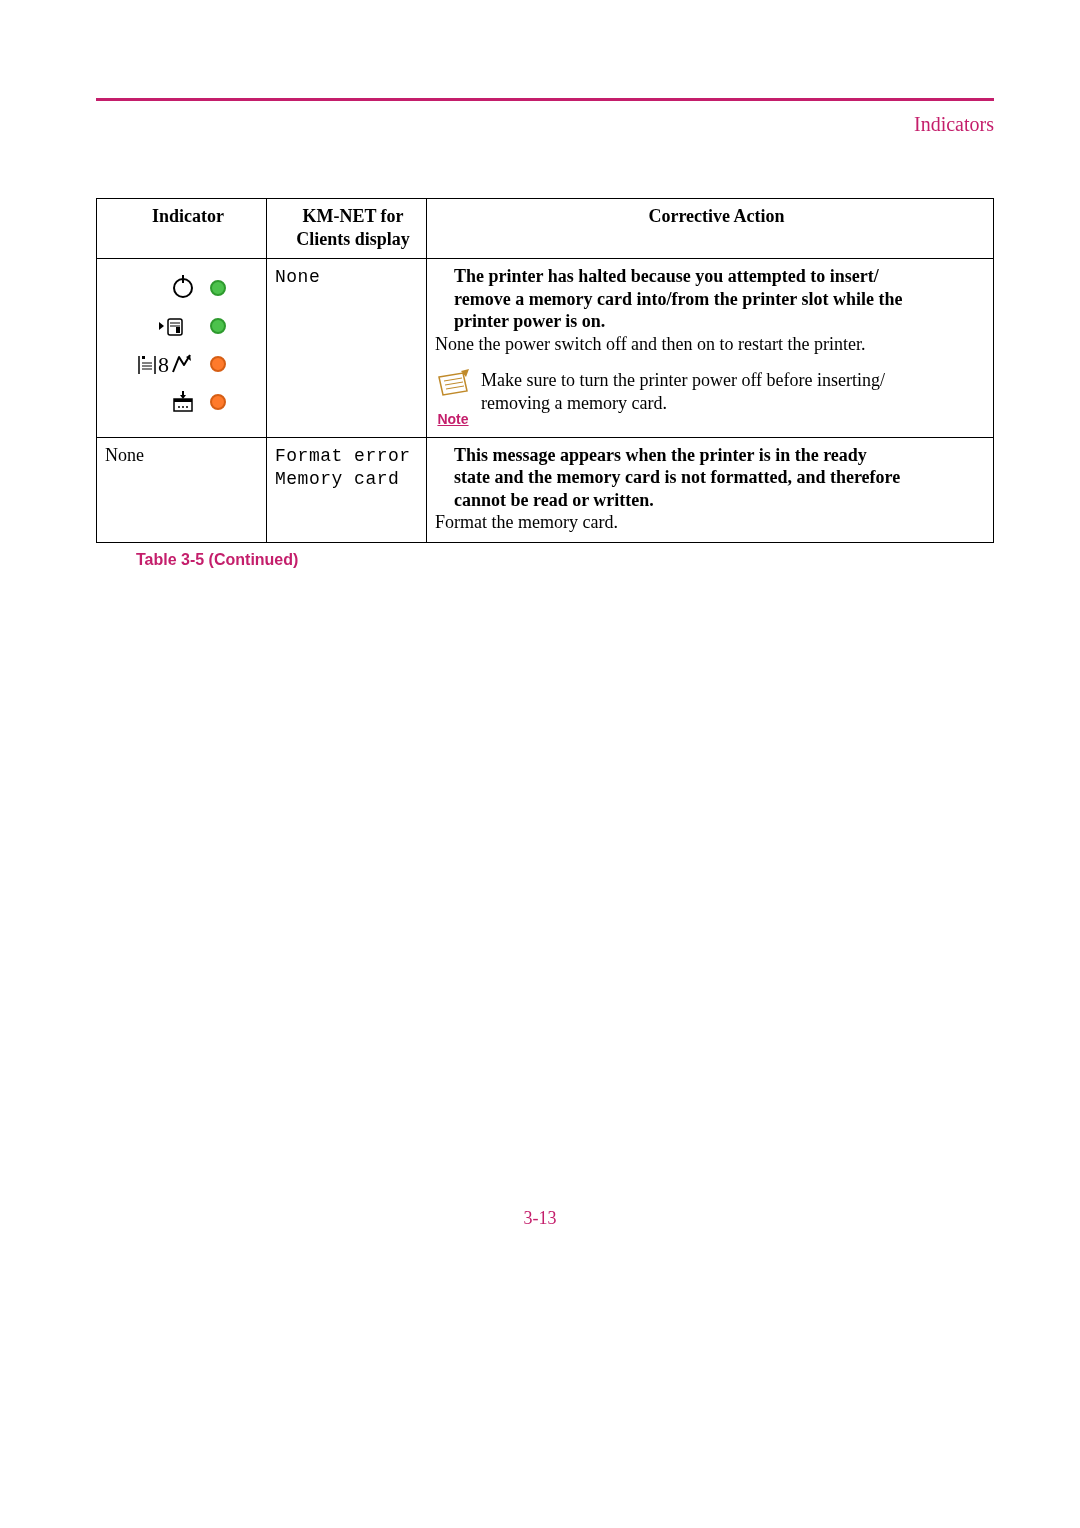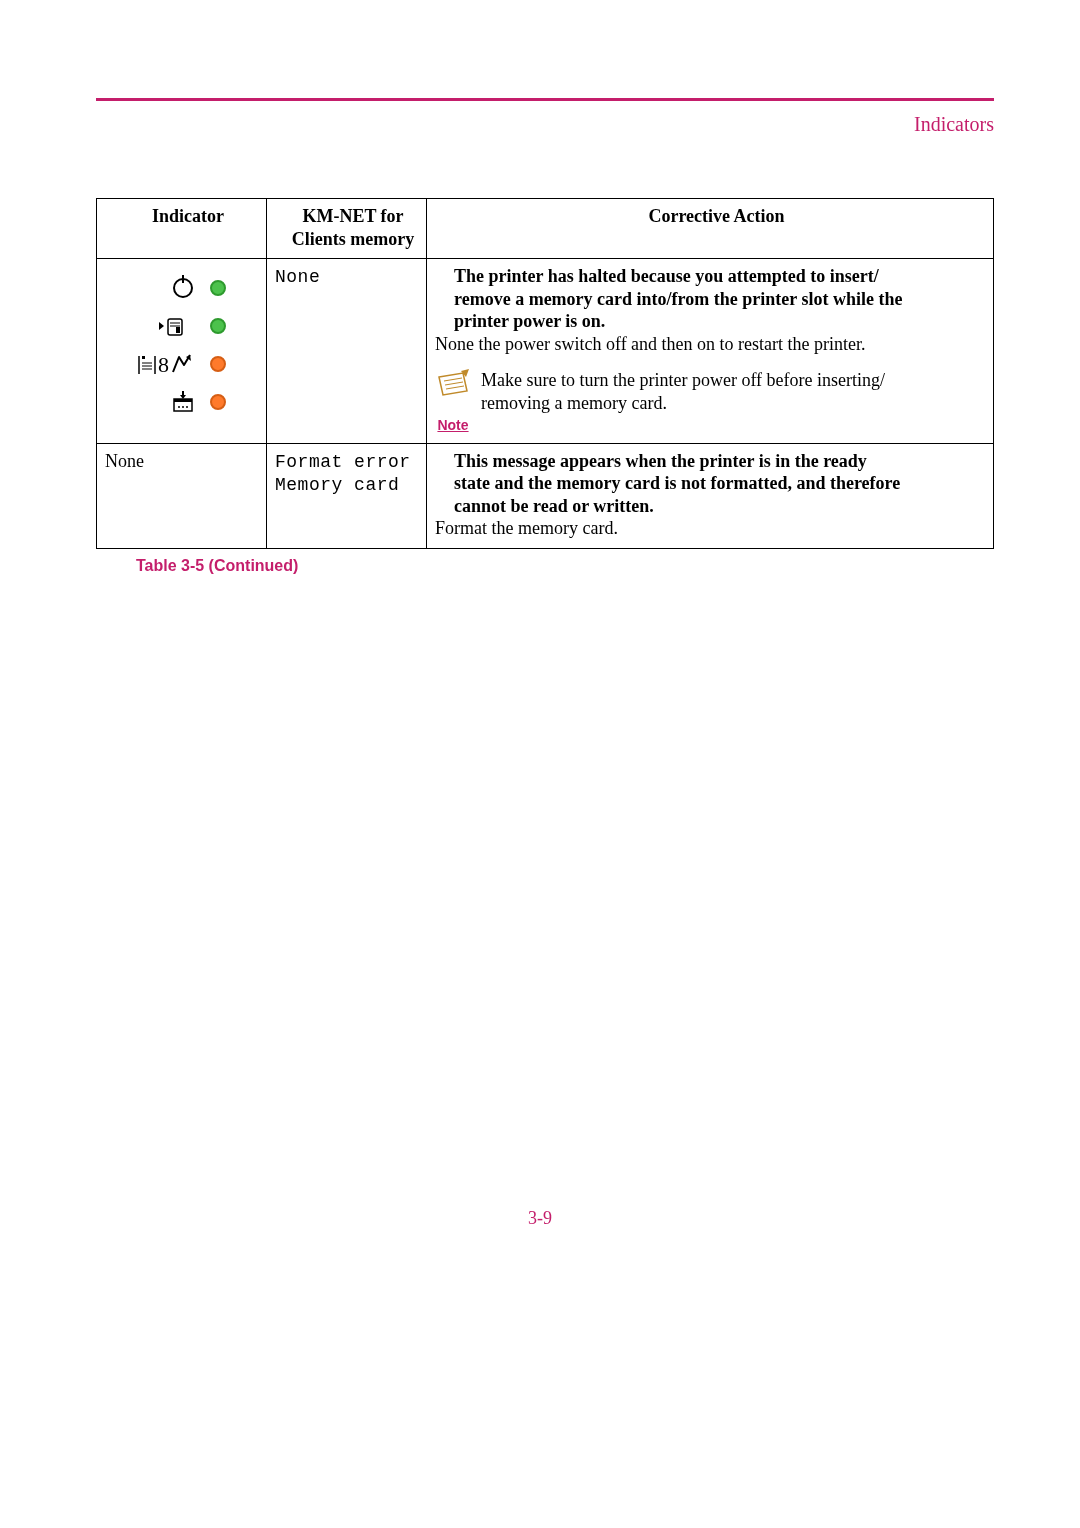--- a/index.html
+++ b/index.html
@@ -92,21 +92,21 @@
     align-items: flex-start;
     gap: 10px;
     margin-top: 14px;
   }
   .noteblock .noteicon { flex: 0 0 auto; text-align: center; }
   .noteblock .notelabel {
     display: block;
     color: #c41e6b;
     font-weight: bold;
     font-size: 14px;
-    margin-top: 18px;
+    margin-top: 12px;
     font-family: Arial, Helvetica, sans-serif;
     text-decoration: underline;
   }
 
   .table-caption {
     color: #c41e6b;
     font-weight: bold;
     font-size: 16px;
     font-family: Arial, Helvetica, sans-serif;
     margin-top: 8px;
@@ -132,21 +132,21 @@
     <colgroup>
         <col class="c1">
         <col class="c2">
         <col class="c3">
       </colgroup>
     <thead>
       <tr>
         <th>Indicator</th>
         <th>
           <span>KM-NET for</span><br>
-          <span>Clients memory</span>
+          <span>Clients display</span>
         </th>
         <th>Corrective Action</th>
       </tr>
     </thead>
     <tbody>
 
       <tr>
         <td>
           <div class="indicator">
             <div class="ind-col-icons">
@@ -244,14 +244,14 @@
           <span class="bold">state and the memory card is not formatted, and therefore</span><br>
           <span class="bold">cannot be read or written.</span><br>
           <span>Format the memory card.</span>
         </td>
       </tr>
     </tbody>
   </table>
 
   <div class="table-caption">Table 3-5 (Continued)</div>
 
-  <div class="footer">3-9</div>
+  <div class="footer">3-13</div>
 </div>
 
 </body></html>

